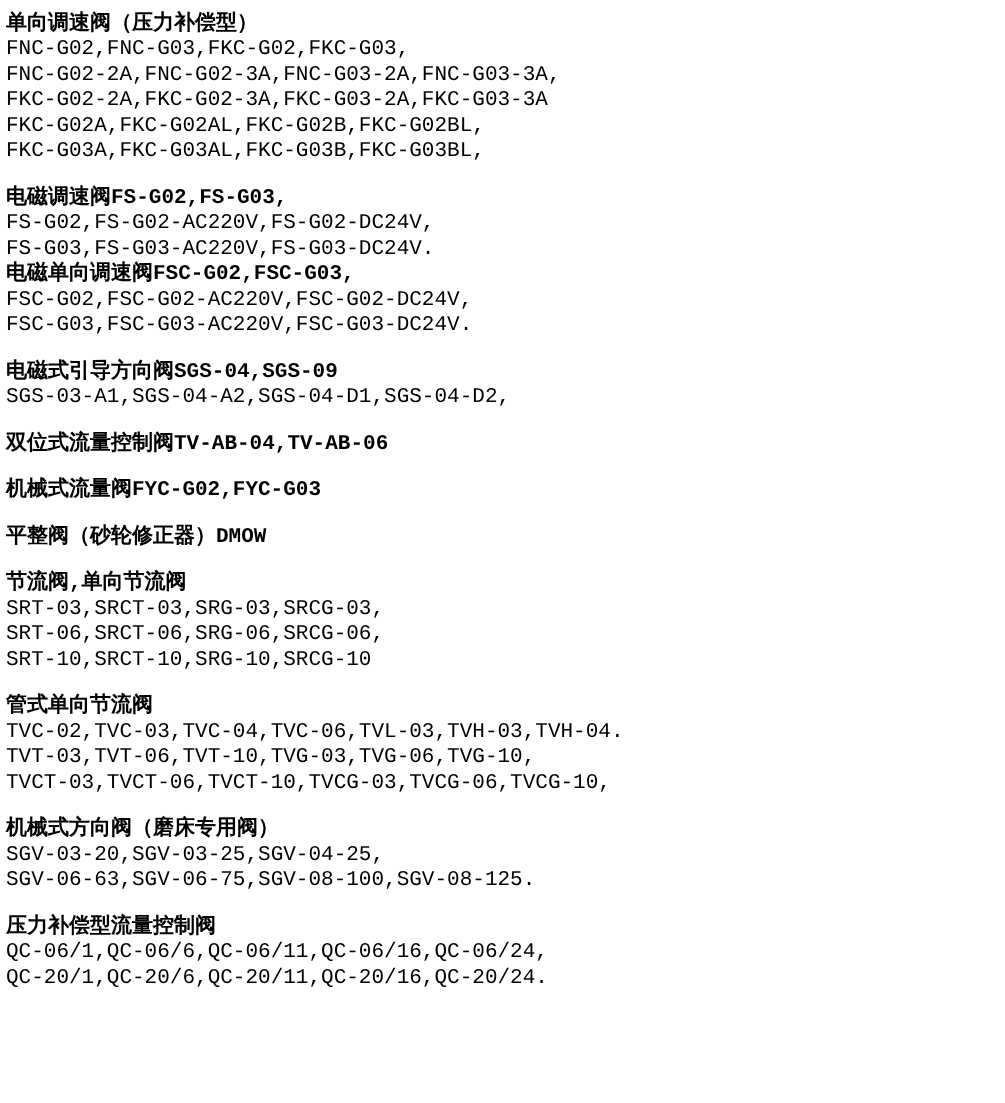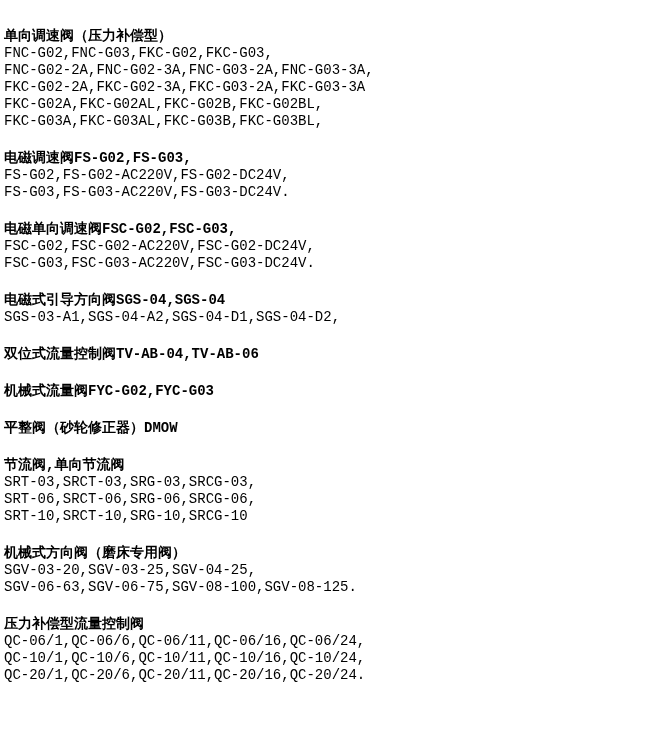--- a/index.html
+++ b/index.html
@@ -25,21 +25,20 @@
     margin-bottom: 0;
   }
   .line {
     font-size: 14px;
     line-height: 17px;
     white-space: pre;
     letter-spacing: 0px;
   }
   .heading {
     font-weight: bold;
-    margin-top: 20px;
   }
   .tight {
     margin-bottom: 0;
   }
 </style>
 </head>
 <body>
 
 <div class="page">
 
@@ -58,21 +57,21 @@
     <div class="line">FS-G03,FS-G03-AC220V,FS-G03-DC24V.</div>
   </div>
 
   <div class="block">
     <div class="line heading">电磁单向调速阀FSC-G02,FSC-G03,</div>
     <div class="line">FSC-G02,FSC-G02-AC220V,FSC-G02-DC24V,</div>
     <div class="line">FSC-G03,FSC-G03-AC220V,FSC-G03-DC24V.</div>
   </div>
 
   <div class="block">
-    <div class="line heading">电磁式引导方向阀SGS-04,SGS-04</div>
+    <div class="line heading">电磁式引导方向阀SGS-04,SGS-09</div>
     <div class="line">SGS-03-A1,SGS-04-A2,SGS-04-D1,SGS-04-D2,</div>
   </div>
 
   <div class="block">
     <div class="line heading">双位式流量控制阀TV-AB-04,TV-AB-06</div>
   </div>
 
   <div class="block">
     <div class="line heading">机械式流量阀FYC-G02,FYC-G03</div>
   </div>
@@ -81,28 +80,33 @@
     <div class="line heading">平整阀（砂轮修正器）DMOW</div>
   </div>
 
   <div class="block">
     <div class="line heading">节流阀,单向节流阀</div>
     <div class="line">SRT-03,SRCT-03,SRG-03,SRCG-03,</div>
     <div class="line">SRT-06,SRCT-06,SRG-06,SRCG-06,</div>
     <div class="line">SRT-10,SRCT-10,SRG-10,SRCG-10</div>
   </div>
 
+  <div class="block">
+    <div class="line heading">管式单向节流阀</div>
+    <div class="line">TVC-02,TVC-03,TVC-04,TVC-06,TVL-03,TVH-03,TVH-04.</div>
+    <div class="line">TVT-03,TVT-06,TVT-10,TVG-03,TVG-06,TVG-10,</div>
+    <div class="line">TVCT-03,TVCT-06,TVCT-10,TVCG-03,TVCG-06,TVCG-10,</div>
+  </div>
 
   <div class="block">
     <div class="line heading">机械式方向阀（磨床专用阀）</div>
     <div class="line">SGV-03-20,SGV-03-25,SGV-04-25,</div>
     <div class="line">SGV-06-63,SGV-06-75,SGV-08-100,SGV-08-125.</div>
   </div>
 
 
   <div class="block">
     <div class="line heading">压力补偿型流量控制阀</div>
     <div class="line">QC-06/1,QC-06/6,QC-06/11,QC-06/16,QC-06/24,</div>
-    <div class="line">QC-10/1,QC-10/6,QC-10/11,QC-10/16,QC-10/24,</div>
     <div class="line">QC-20/1,QC-20/6,QC-20/11,QC-20/16,QC-20/24.</div>
   </div>
 
 </div>
 
 </body></html>

